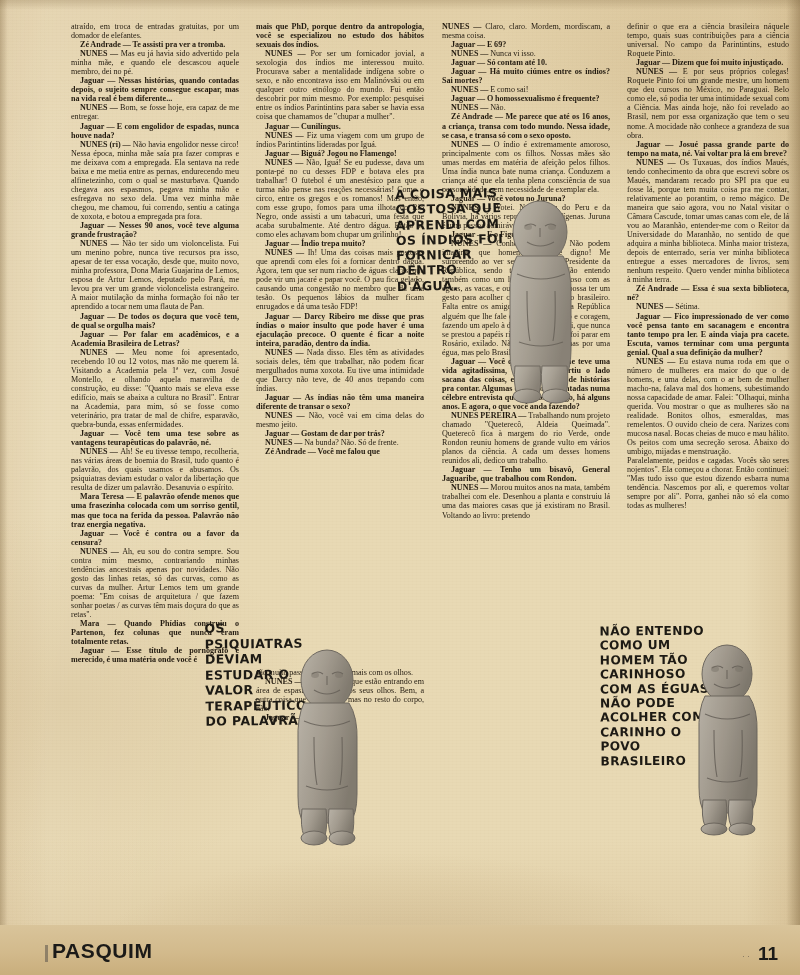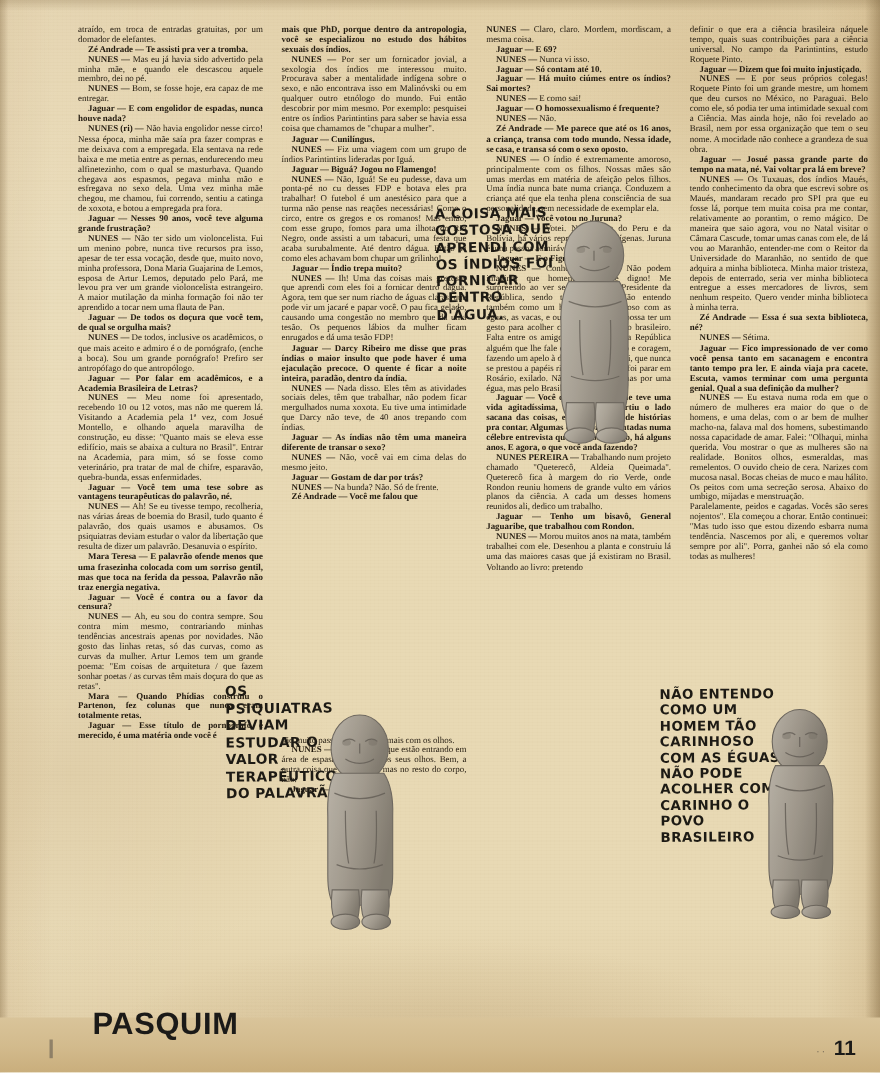--- a/index.html
+++ b/index.html
@@ -116,27 +116,26 @@
 
   
   #footer-band {
     position: absolute;
     left: 0; bottom: 0;
     width: 800px; height: 50px;
     background: linear-gradient(180deg,#d9c49a 0%, #d2ba8c 55%, #c9ae7c 100%);
   }
   #masthead {
     position: absolute;
-    left: 52px; bottom: 28px;
+    left: 52px; bottom: 12px;
     font-family: "Liberation Sans", sans-serif;
     font-weight: 700;
-    font-size: 28px;
+    font-size: 21px;
     letter-spacing: .6px;
     color: #1b1a18;
-    margin-left: 32px;
   }
   #masthead-tick {
     position: absolute;
     left: 45px; bottom: 13px;
     width: 3px; height: 17px;
     background: #6b6254;
     opacity: .65;
   }
   #page-number {
     position: absolute;
@@ -170,27 +169,27 @@
   <div id="paper-grain"></div>
   <div id="edge-left"></div>
   <div id="edge-right"></div>
   <div id="edge-top"></div>
 
   <div id="columns">
     <div class="col c1">
         <p class="cont">atraído, em troca de entradas gratuitas, por um domador de elefantes.</p>
         <p><span class="q">Zé Andrade — Te assisti pra ver a tromba.</span></p>
         <p><span class="q">NUNES — </span>Mas eu já havia sido advertido pela minha mãe, e quando ele descascou aquele membro, dei no pé.</p>
+        <p><span class="q">Jaguar — Nessas histórias, quando contadas depois, o sujeito sempre consegue escapar, mas na vida real é bem diferente...</span></p>
         <p><span class="q">NUNES — </span>Bom, se fosse hoje, era capaz de me entregar.</p>
         <p><span class="q">Jaguar — E com engolidor de espadas, nunca houve nada?</span></p>
         <p><span class="q">NUNES (ri) — </span>Não havia engolidor nesse circo! Nessa época, minha mãe saía pra fazer compras e me deixava com a empregada. Ela sentava na rede baixa e me metia entre as pernas, endurecendo meu alfinetezinho, com o qual se masturbava. Quando chegava aos espasmos, pegava minha mão e esfregava no sexo dela. Uma vez minha mãe chegou, me chamou, fui correndo, sentiu a catinga de xoxota, e botou a empregada pra fora.</p>
         <p><span class="q">Jaguar — Nesses 90 anos, você teve alguma grande frustração?</span></p>
         <p><span class="q">NUNES — </span>Não ter sido um violoncelista. Fui um menino pobre, nunca tive recursos pra isso, apesar de ter essa vocação, desde que, muito novo, minha professora, Dona Maria Guajarina de Lemos, esposa de Artur Lemos, deputado pelo Pará, me levou pra ver um grande violoncelista estrangeiro. A maior mutilação da minha formação foi não ter aprendido a tocar nem uma flauta de Pan.</p>
         <p><span class="q">Jaguar — De todos os doçura que você tem, de qual se orgulha mais?</span></p>
-        <p><span class="q">NUNES — </span>De todos, inclusive os acadêmicos, o que mais aceito e admiro é o de pornógrafo, (enche a boca). Sou um grande pornógrafo! Prefiro ser antropófago do que antropólogo.</p>
         <p><span class="q">Jaguar — Por falar em acadêmicos, e a Academia Brasileira de Letras?</span></p>
         <p><span class="q">NUNES — </span>Meu nome foi apresentado, recebendo 10 ou 12 votos, mas não me querem lá. Visitando a Academia pela 1ª vez, com Josué Montello, e olhando aquela maravilha de construção, eu disse: "Quanto mais se eleva esse edifício, mais se abaixa a cultura no Brasil". Entrar na Academia, para mim, só se fosse como veterinário, pra tratar de mal de chifre, esparavão, quebra-bunda, essas enfermidades.</p>
         <p><span class="q">Jaguar — Você tem uma tese sobre as vantagens teurapêuticas do palavrão, né.</span></p>
         <p><span class="q">NUNES — </span>Ah! Se eu tivesse tempo, recolheria, nas várias áreas de boemia do Brasil, tudo quanto é palavrão, dos quais usamos e abusamos. Os psiquiatras deviam estudar o valor da libertação que resulta de dizer um palavrão. Desanuvia o espírito.</p>
         <p><span class="q">Mara Teresa — E palavrão ofende menos que uma frasezinha colocada com um sorriso gentil, mas que toca na ferida da pessoa. Palavrão não traz energia negativa.</span></p>
         <p><span class="q">Jaguar — Você é contra ou a favor da censura?</span></p>
         <p><span class="q">NUNES — </span>Ah, eu sou do contra sempre. Sou contra mim mesmo, contrariando minhas tendências ancestrais apenas por novidades. Não gosto das linhas retas, só das curvas, como as curvas da mulher. Artur Lemos tem um grande poema: "Em coisas de arquitetura / que fazem sonhar poetas / as curvas têm mais doçura do que as retas".</p>
         <p><span class="q">Mara — Quando Phídias construiu o Partenon, fez colunas que nunca eram totalmente retas.</span></p>
         <p><span class="q">Jaguar — Esse título de pornógrafo é merecido, é uma matéria onde você é</span></p>
       </div>

